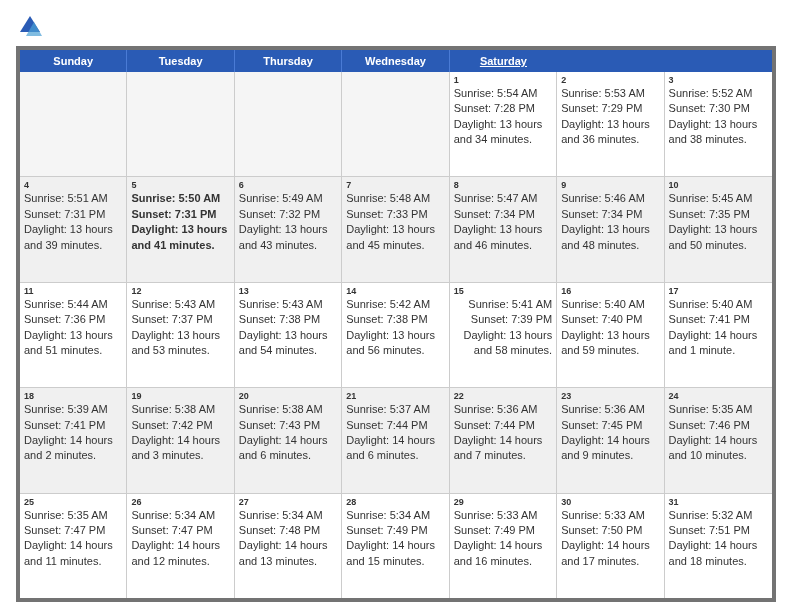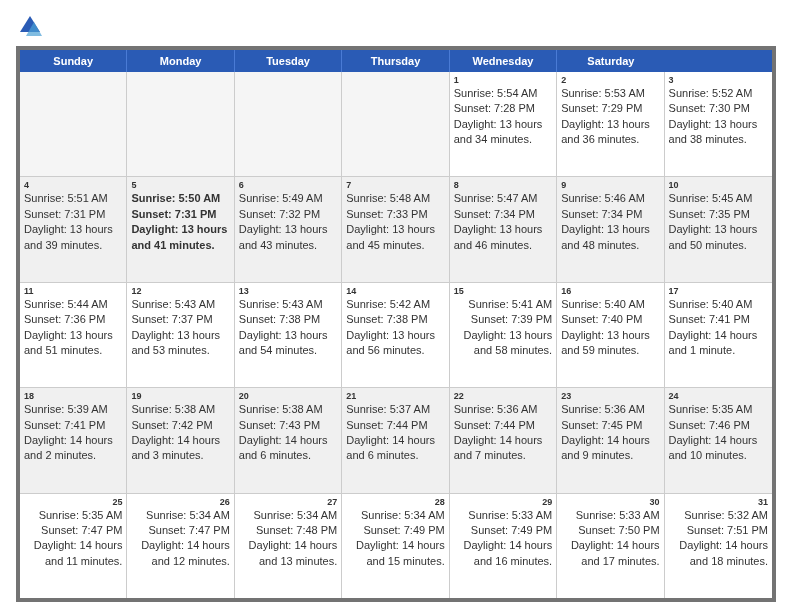--- a/index.html
+++ b/index.html
@@ -73,33 +73,33 @@
       background: #2a5bb5;
     }
     .cal-header-cell {
       color: #fff;
       font-size: 11px;
       font-weight: bold;
       text-align: center;
       padding: 5px 2px;
       border-right: 1px solid #4a7bd5;
     }
-    .cal-header-cell:last-child { border-right: none; }
+    .cal-header-cell:last-child { border-right: none; text-decoration: underline; }
     .cal-body {
       flex: 1;
       display: flex;
       flex-direction: column;
     }
     .cal-row {
       display: grid;
       grid-template-columns: repeat(7, 1fr);
       flex: 1;
       border-bottom: 1px solid #ccc;
     }
-    .cal-row:last-child { border-bottom: none; text-align: right; }
+    .cal-row:last-child { border-bottom: none; }
     .cal-cell {
       border-right: 1px solid #ccc;
       padding: 3px 4px;
       font-size: 7.8px;
       color: #333;
       vertical-align: top;
       min-height: 0;
       background: #fff;
     }
     .cal-cell:last-child { border-right: none; }
@@ -135,21 +135,20 @@
     </div>
     <div class="title-block">
       <div class="main-title"></div>
       <div class="subtitle"></div>
     </div>
   </div>
 
   <div class="calendar">
     <div class="cal-header" id="cal-header">
         <div class="cal-header-cell">Sunday</div>
-        <div class="cal-header-cell">Monday</div>
         <div class="cal-header-cell">Tuesday</div>
         <div class="cal-header-cell">Thursday</div>
         <div class="cal-header-cell">Wednesday</div>
         <div class="cal-header-cell">Saturday</div>
       </div>
     <div class="cal-body" id="cal-body">
         <div class="cal-row">
           <div class="cal-cell empty"></div>
           <div class="cal-cell empty"></div>
           <div class="cal-cell empty"></div>

